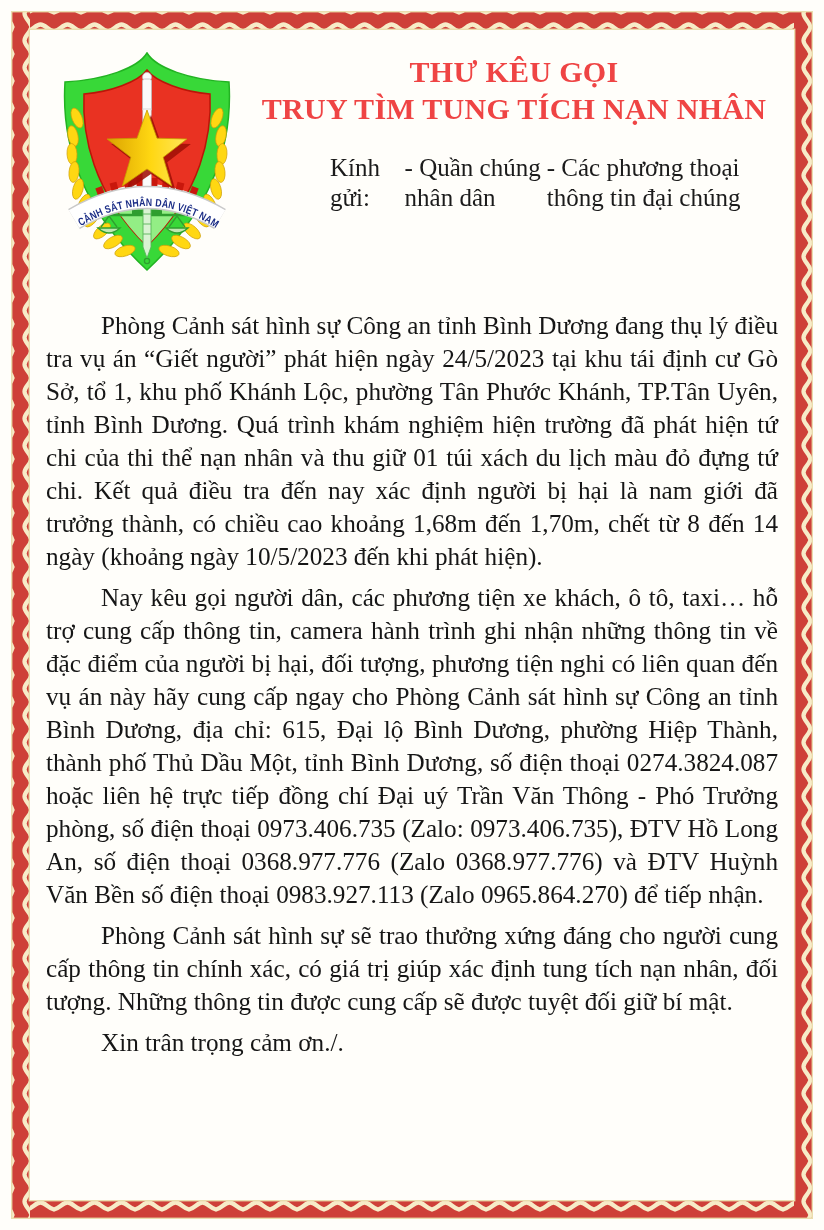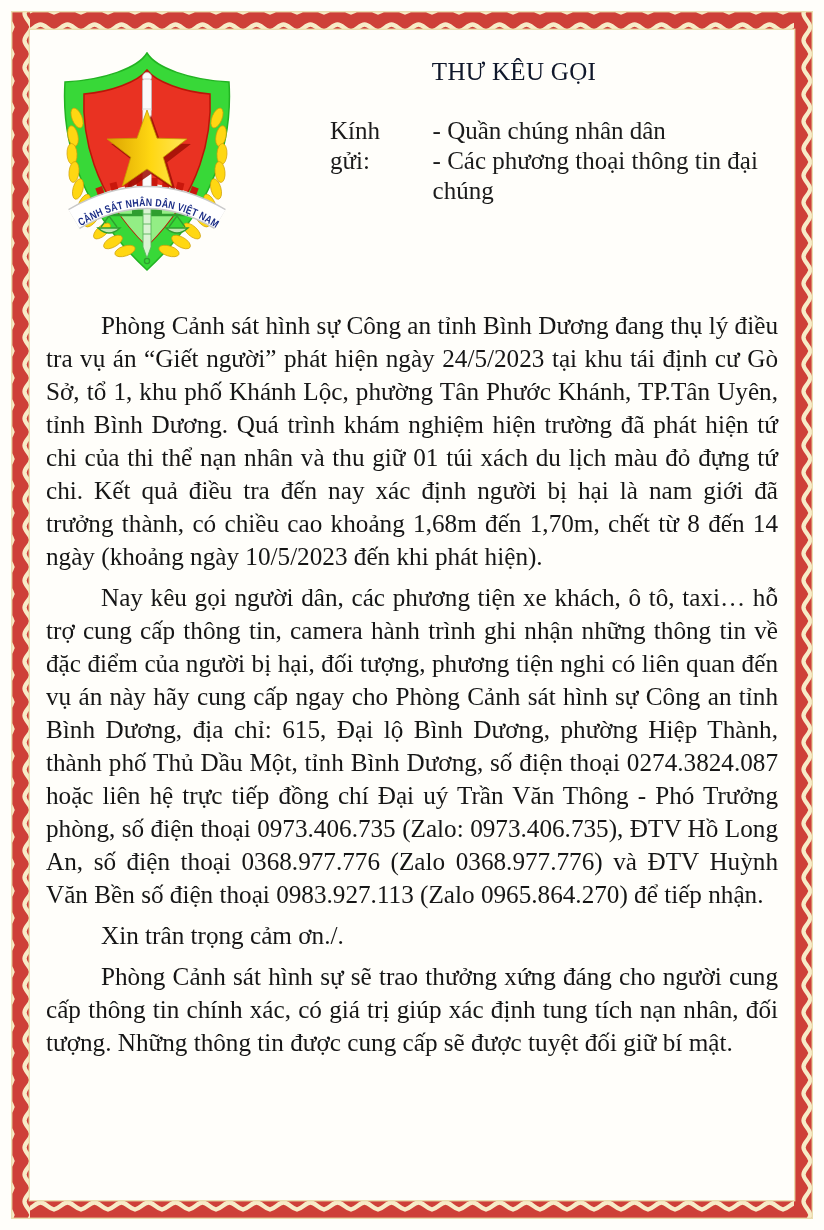--- a/index.html
+++ b/index.html
@@ -17,37 +17,37 @@
   .frame-svg { position: absolute; top: 0; left: 0; z-index: 1; }
   .content {
     position: absolute; left: 38px; right: 38px; top: 40px;
     z-index: 2;
   }
   .header-row { display: flex; align-items: flex-start; }
   .emblem-wrap { flex: 0 0 auto; width: 190px; height: 220px; margin: 12px 0 0 14px; }
   .title-block { flex: 1 1 auto; padding-top: 13px; }
   .doc-title {
     text-align: center;
-    font-weight: normal;
-    font-size: 25px;
+    font-weight: bold;
+    font-size: 30px;
     line-height: 37px;
     letter-spacing: 0.3px;
-    color: #0f172a;
+    color: #ef4444;
     white-space: nowrap;
   }
   .salutation {
     margin-top: 26px;
     padding-left: 88px;
     display: flex;
     gap: 16px;
     font-size: 25px;
     color: #1b1b1b;
   }
   .salutation-label { line-height: 30px; }
-  .recipients { display: flex; flex-direction: column; }
+  .recipients { display: flex; flex-direction: row; }
   .recipient { line-height: 30px; }
   .body-text {
     margin-top: 37px;
     font-size: 25.2px;
     line-height: 33px;
     text-align: justify;
     color: #161616;
   }
   .body-text p { margin: 8px; text-indent: 55px; }
   .banner-label {
@@ -162,31 +162,32 @@
           <path d="M22,167 Q95,124 168,167" fill="none" stroke="#c9c9c9" stroke-width="23"></path>
           <path d="M22,167 Q95,124 168,167" fill="none" stroke="#ffffff" stroke-width="20.5"></path>
           <text class="banner-label" font-size="10.8" fill="#1b2d86" letter-spacing="0.3">
             <textPath href="#bannerTextPath" startOffset="3" textLength="144" lengthAdjust="spacingAndGlyphs">CẢNH SÁT NHÂN DÂN VIỆT NAM</textPath>
           </text>
         </svg>
       </div>
 
       <div class="title-block">
         <div class="doc-title">THƯ KÊU GỌI</div>
+        <div class="doc-title">TRUY TÌM TUNG TÍCH NẠN NHÂN</div>
         <div class="salutation">
           <span class="salutation-label">Kính gửi:</span>
           <span class="recipients">
             <span class="recipient">- Quần chúng nhân dân</span>
             <span class="recipient">- Các phương thoại thông tin đại chúng</span>
           </span>
         </div>
       </div>
     </div>
 
     <div class="body-text">
       <p>Phòng Cảnh sát hình sự Công an tỉnh Bình Dương đang thụ lý điều tra vụ án “Giết người” phát hiện ngày 24/5/2023 tại khu tái định cư Gò Sở, tổ 1, khu phố Khánh Lộc, phường Tân Phước Khánh, TP.Tân Uyên, tỉnh Bình Dương. Quá trình khám nghiệm hiện trường đã phát hiện tứ chi của thi thể nạn nhân và thu giữ 01 túi xách du lịch màu đỏ đựng tứ chi. Kết quả điều tra đến nay xác định người bị hại là nam giới đã trưởng thành, có chiều cao khoảng 1,68m đến 1,70m, chết từ 8 đến 14 ngày (khoảng ngày 10/5/2023 đến khi phát hiện).</p>
       <p>Nay kêu gọi người dân, các phương tiện xe khách, ô tô, taxi… hỗ trợ cung cấp thông tin, camera hành trình ghi nhận những thông tin về đặc điểm của người bị hại, đối tượng, phương tiện nghi có liên quan đến vụ án này hãy cung cấp ngay cho Phòng Cảnh sát hình sự Công an tỉnh Bình Dương, địa chỉ: 615, Đại lộ Bình Dương, phường Hiệp Thành, thành phố Thủ Dầu Một, tỉnh Bình Dương, số điện thoại 0274.3824.087 hoặc liên hệ trực tiếp đồng chí Đại uý Trần Văn Thông - Phó Trưởng phòng, số điện thoại 0973.406.735 (Zalo: 0973.406.735), ĐTV Hồ Long An, số điện thoại 0368.977.776 (Zalo 0368.977.776) và ĐTV Huỳnh Văn Bền số điện thoại 0983.927.113 (Zalo 0965.864.270) để tiếp nhận.</p>
+      <p>Phòng Cảnh sát hình sự sẽ trao thưởng xứng đáng cho người cung cấp thông tin chính xác, có giá trị giúp xác định tung tích nạn nhân, đối tượng. Những thông tin được cung cấp sẽ được tuyệt đối giữ bí mật.</p>
       <p>Xin trân trọng cảm ơn./.</p>
-      <p>Phòng Cảnh sát hình sự sẽ trao thưởng xứng đáng cho người cung cấp thông tin chính xác, có giá trị giúp xác định tung tích nạn nhân, đối tượng. Những thông tin được cung cấp sẽ được tuyệt đối giữ bí mật.</p>
     </div>
 
   </div>
 </div>
 
 </body></html>

